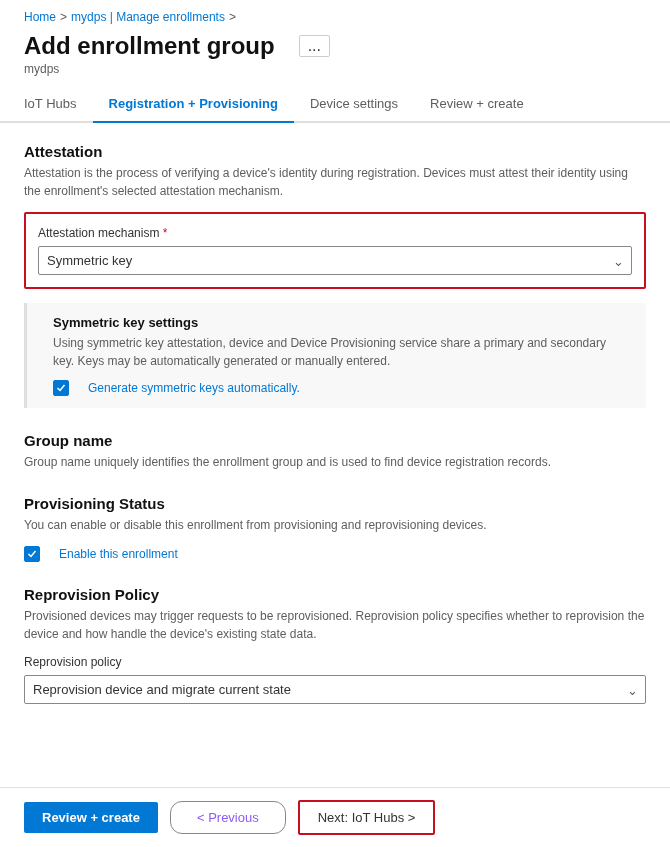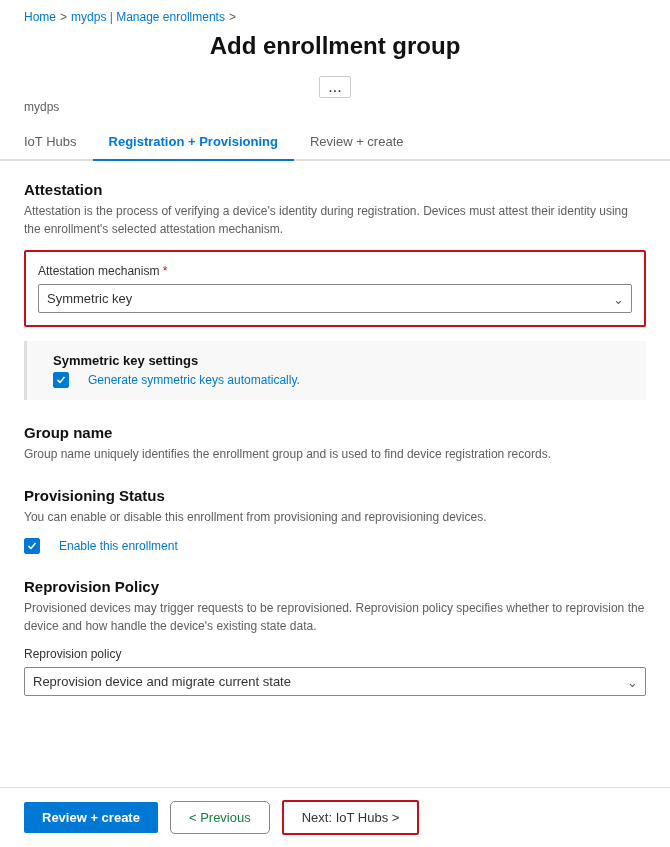--- a/index.html
+++ b/index.html
@@ -23,22 +23,21 @@
     .breadcrumb span { color: #605e5c; }
     .page-header {
       padding: 4px 24px 0;
     }
     .page-title {
       font-size: 24px;
       font-weight: 600;
       color: #111;
       display: flex;
       align-items: center;
-      gap: 16px;
-      flex-direction: column;
+      gap: 24px;
     }
     .page-subtitle {
       font-size: 12px;
       color: #605e5c;
       margin-top: 2px;
     }
     .ellipsis-btn {
       background: none;
       border: 1px solid #ccc;
       border-radius: 2px;
@@ -201,25 +200,25 @@
       color: #fff;
       border: none;
       padding: 8px 18px;
       font-size: 13px;
       font-weight: 600;
       border-radius: 2px;
       cursor: pointer;
     }
     .btn-secondary {
       background: #fff;
-      color: #15803d;
+      color: #8b5cf6;
       border: 1px solid #8a8886;
-      padding: 8px 18px;
-      font-size: 13px;
-      border-radius: 5px;
+      padding: 8px 26px;
+      font-size: 13px;
+      border-radius: 12px;
       cursor: pointer;
     }
     .btn-next {
       background: #fff;
       color: #333;
       border: 2px solid #c50f1f;
       padding: 8px 18px;
       font-size: 13px;
       border-radius: 2px;
       cursor: pointer;
@@ -239,20 +238,21 @@
   <div class="page-title">
     <span>Add enrollment group</span>
     <button class="ellipsis-btn">...</button>
   </div>
   <div class="page-subtitle">mydps</div>
 </div>
 
 <div class="tabs">
   <button class="tab">IoT Hubs</button>
   <button class="tab active">Registration + Provisioning</button>
+  <button class="tab">Device settings</button>
   <button class="tab">Review + create</button>
 </div>
 
 <div class="content">
 
   <div class="section">
     <div class="section-title">Attestation</div>
     <div class="section-desc">Attestation is the process of verifying a device's identity during registration. Devices must attest their identity using the enrollment's selected attestation mechanism.</div>
 
     <div class="field-group">
@@ -264,20 +264,21 @@
           <option>Symmetric key</option>
           <option>X.509 certificates</option>
           <option>TPM</option>
         </select>
         <span class="dropdown-arrow">⌄</span>
       </div>
     </div>
 
     <div class="subsection">
       <div class="subsection-title">Symmetric key settings</div>
+      <div class="subsection-desc">Using symmetric key attestation, device and Device Provisioning service share a primary and secondary key. Keys may be automatically generated or manually entered.</div>
       <div class="checkbox-row">
         <div class="checkbox-custom">
           <svg width="10" height="10" viewBox="0 0 10 10">
             <polyline points="1.5,5 4,7.5 8.5,2" stroke="white" stroke-width="1.5" fill="none"></polyline>
           </svg>
         </div>
         <span class="checkbox-label">Generate symmetric keys automatically.</span>
       </div>
     </div>
   </div>

